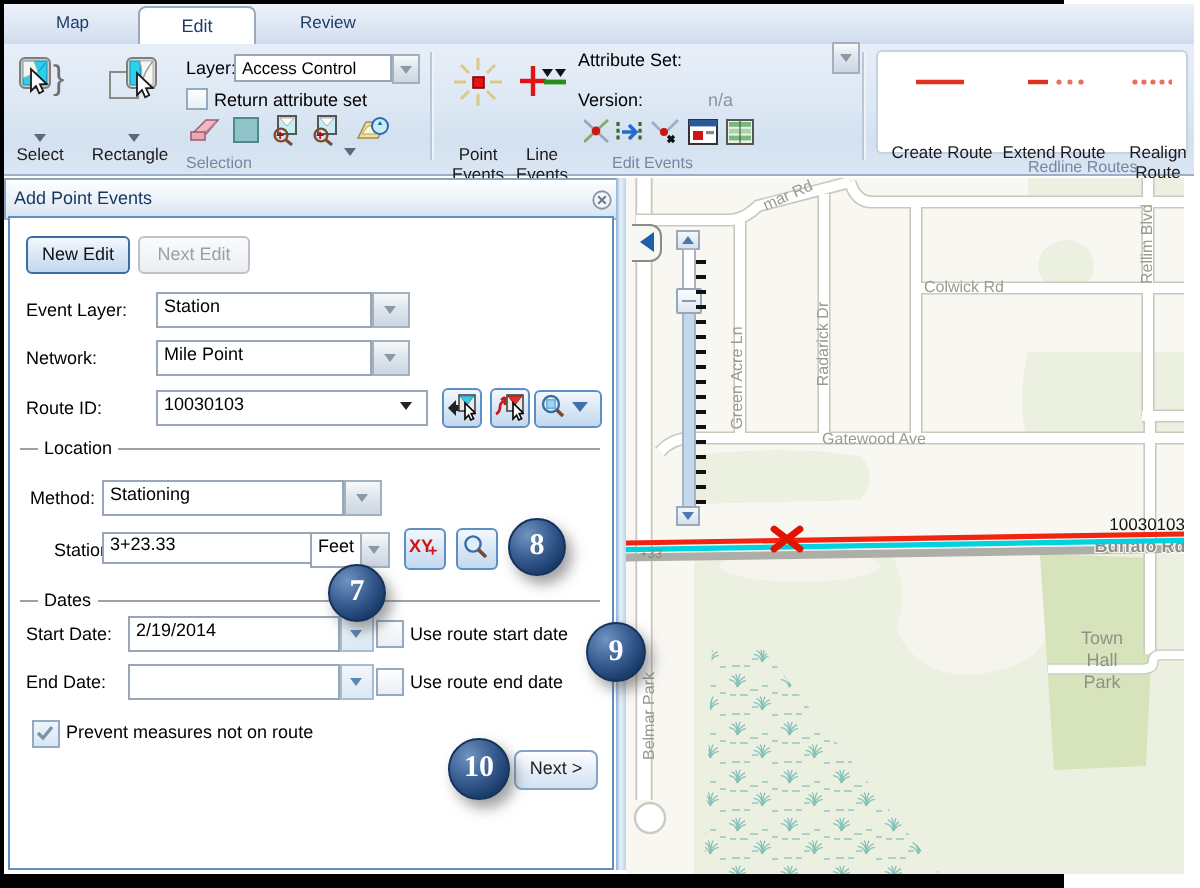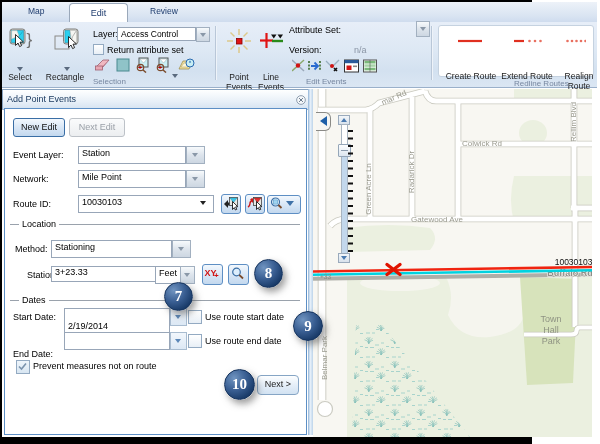--- a/index.html
+++ b/index.html
@@ -264,26 +264,26 @@
   <div class="tbtn" style="left:226px;top:175px;width:19px;height:19px;"></div>
   <svg class="abs" style="left:229px;top:178px;" width="14" height="14" viewBox="0 0 14 14">
     <circle cx="5.5" cy="5" r="3.8" fill="#ddeefc" stroke="#3a6ea5" stroke-width="1.2"></circle>
     <line x1="8.2" y1="7.8" x2="12" y2="11.5" stroke="#7a4a2a" stroke-width="1.8"></line>
   </svg>
 
   <div class="sep" style="left:8px;top:211px;width:290px;"></div>
   <div class="septxt" style="left:17px;top:206px;">Dates</div>
 
   <div class="flabel" style="left:11px;top:223px;">Start Date:</div>
-  <div class="field" style="left:62px;top:219px;width:98px;height:14px;padding:12px 3px;">2/19/2014</div>
+  <div class="field" style="left:62px;top:219px;width:98px;height:14px;padding:1px 3px;">2/19/2014</div>
   <div class="dbtn bl" style="left:168px;top:219px;width:15px;height:16px;"></div>
   <div class="chk" style="left:186px;top:221px;"></div>
   <div class="flabel" style="left:203px;top:223px;">Use route start date</div>
 
-  <div class="flabel" style="left:11px;top:260px;">End Date:</div>
+  <div class="flabel" style="left:11px;top:247px;">End Date:</div>
   <div class="field" style="left:62px;top:243px;width:98px;height:14px;padding:1px 3px;"></div>
   <div class="dbtn bl" style="left:168px;top:243px;width:15px;height:16px;"></div>
   <div class="chk" style="left:186px;top:245px;"></div>
   <div class="flabel" style="left:203px;top:247px;">Use route end date</div>
 
   <div class="chk" style="left:14px;top:271px;background:linear-gradient(#eef5fb,#d8e6f2);"></div>
   <svg class="abs" style="left:15px;top:272px;" width="11" height="11" viewBox="0 0 11 11">
     <path d="M2 5.5 L4.5 8 L9 2.5" fill="none" stroke="#7a93ad" stroke-width="1.6"></path>
   </svg>
   <div class="flabel" style="left:31px;top:272px;">Prevent measures not on route</div>

